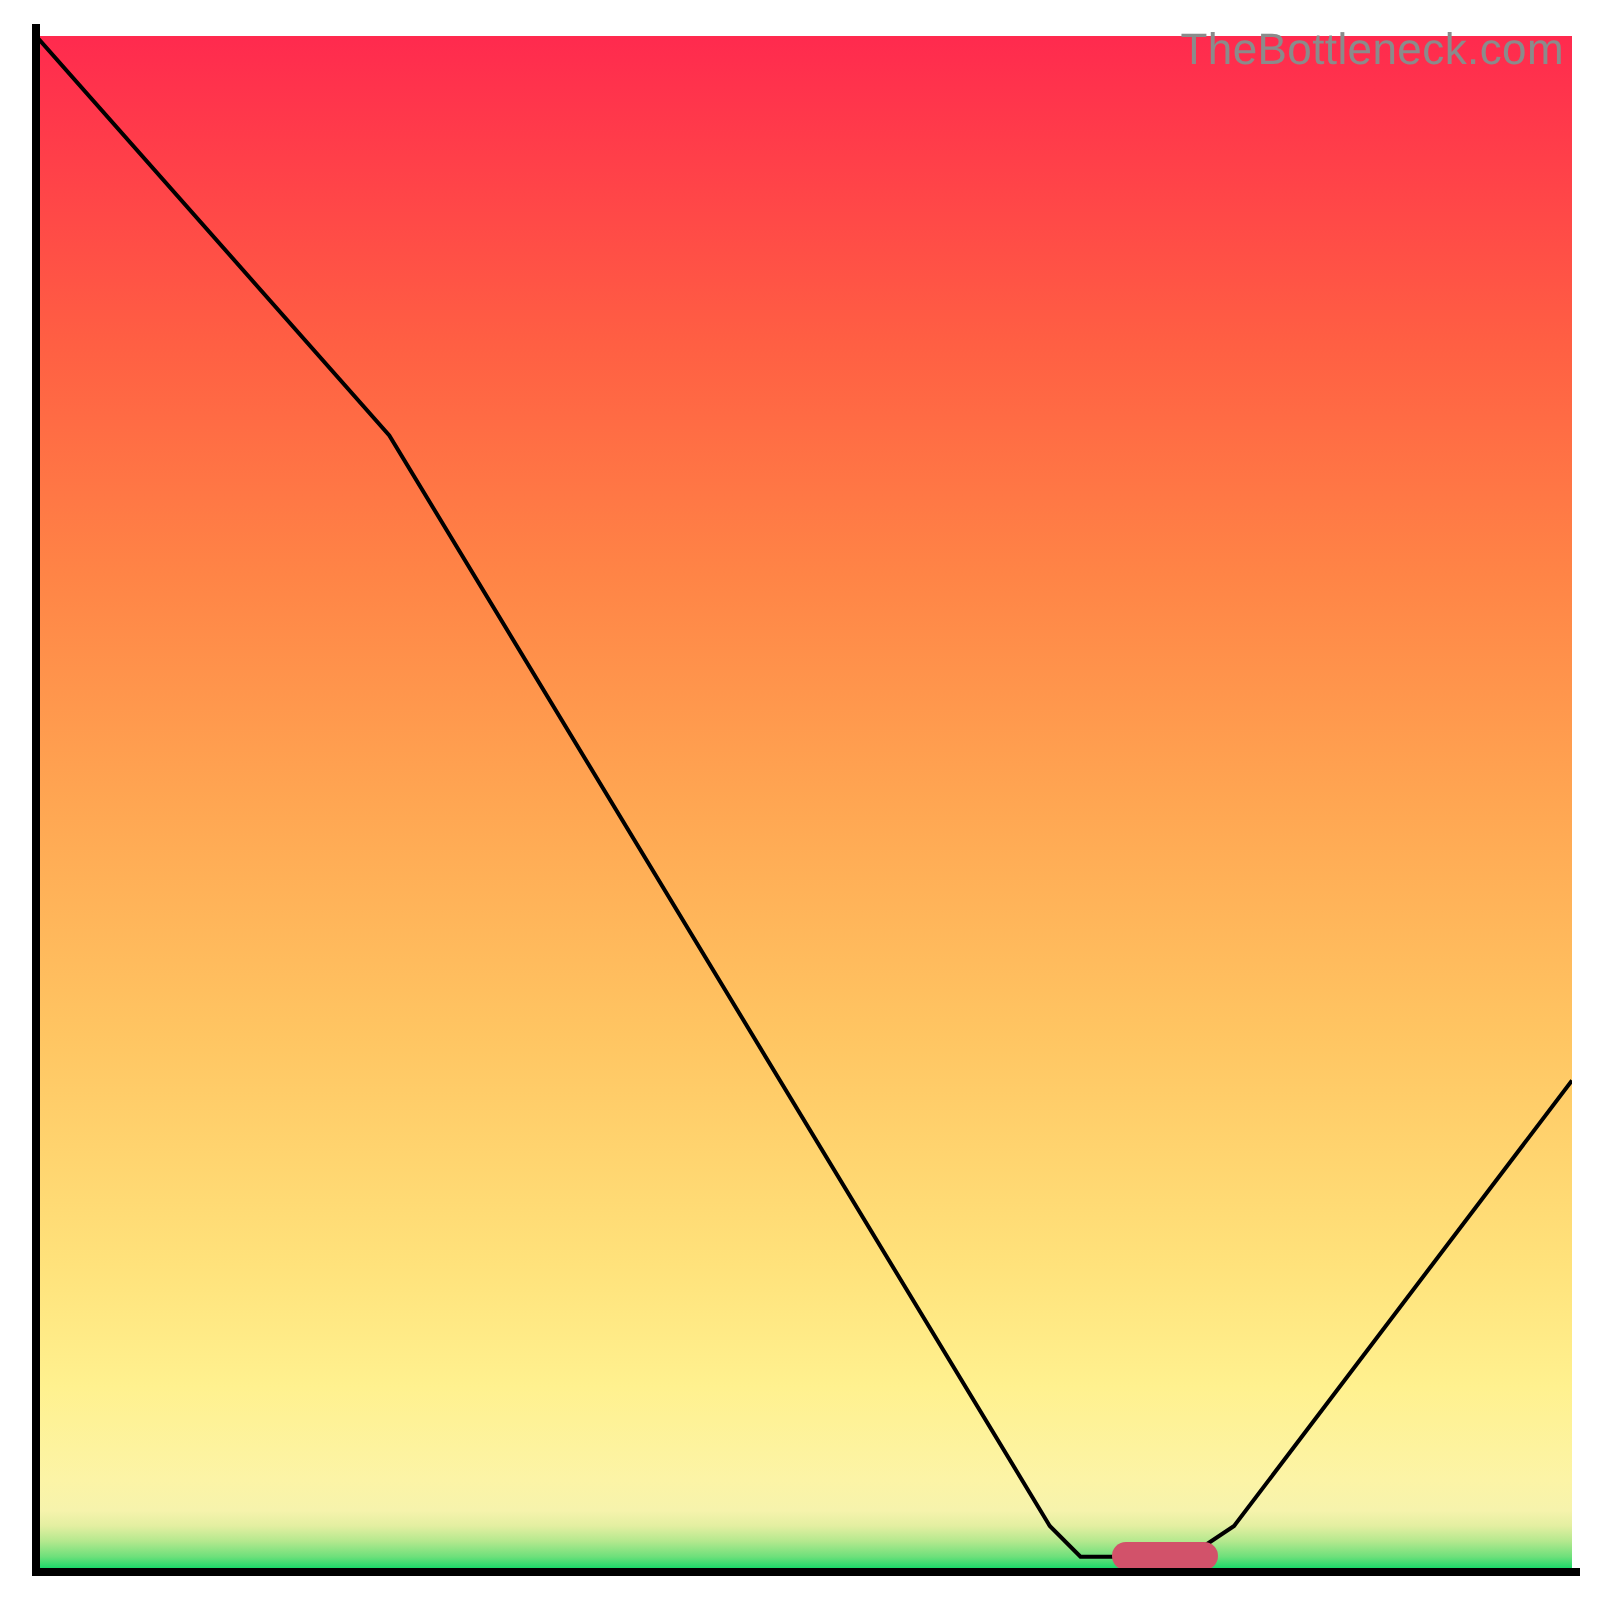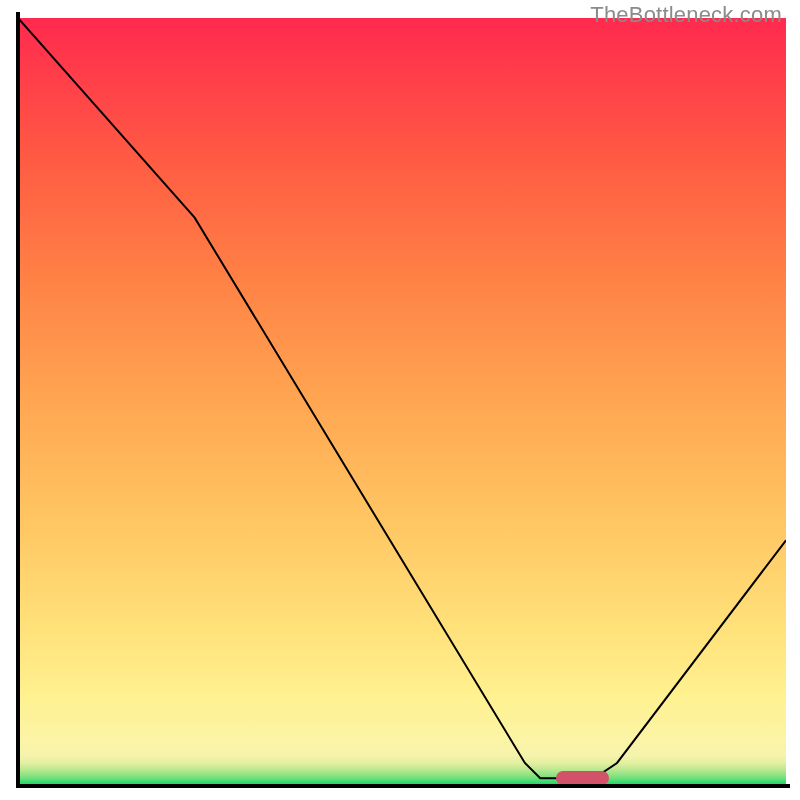--- a/index.html
+++ b/index.html
@@ -45,21 +45,21 @@
     position: absolute;
     inset: 0;
     pointer-events: none;
   }
   .axis-line {
     position: absolute;
     background: #000;
   }
   .watermark {
     position: absolute;
-    top: 2px;
+    top: 12px;
     right: 18px;
     color: #8b8b8b;
     font-size: 22px;
     font-weight: 500;
     letter-spacing: 0.2px;
   }
 </style>
 </head>
 <body>
 

